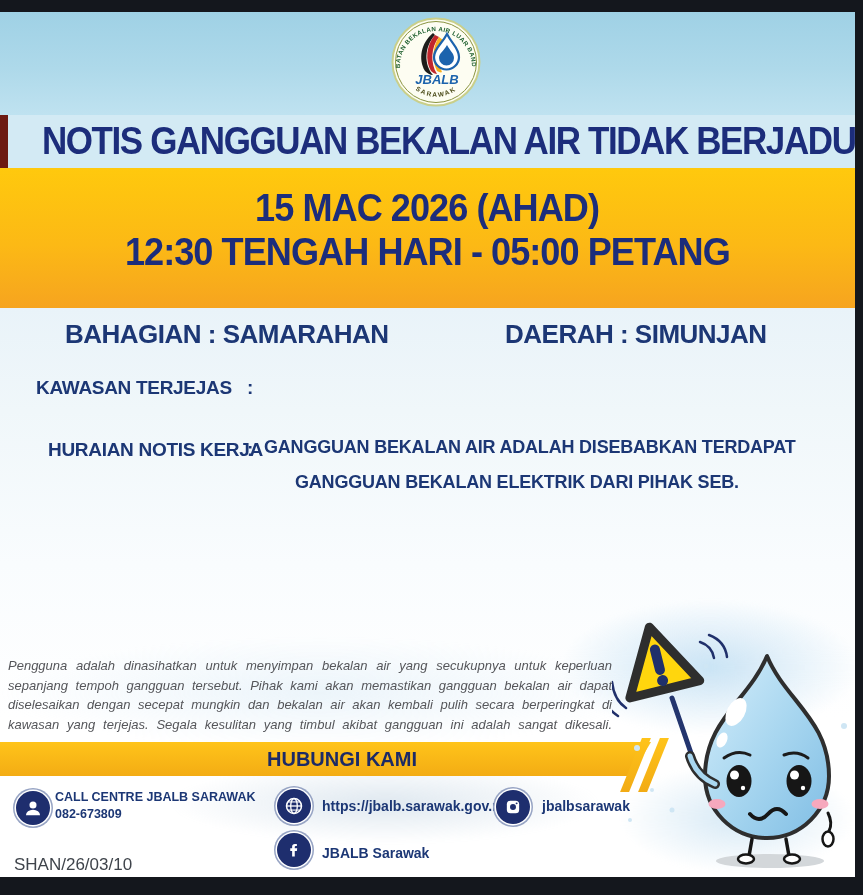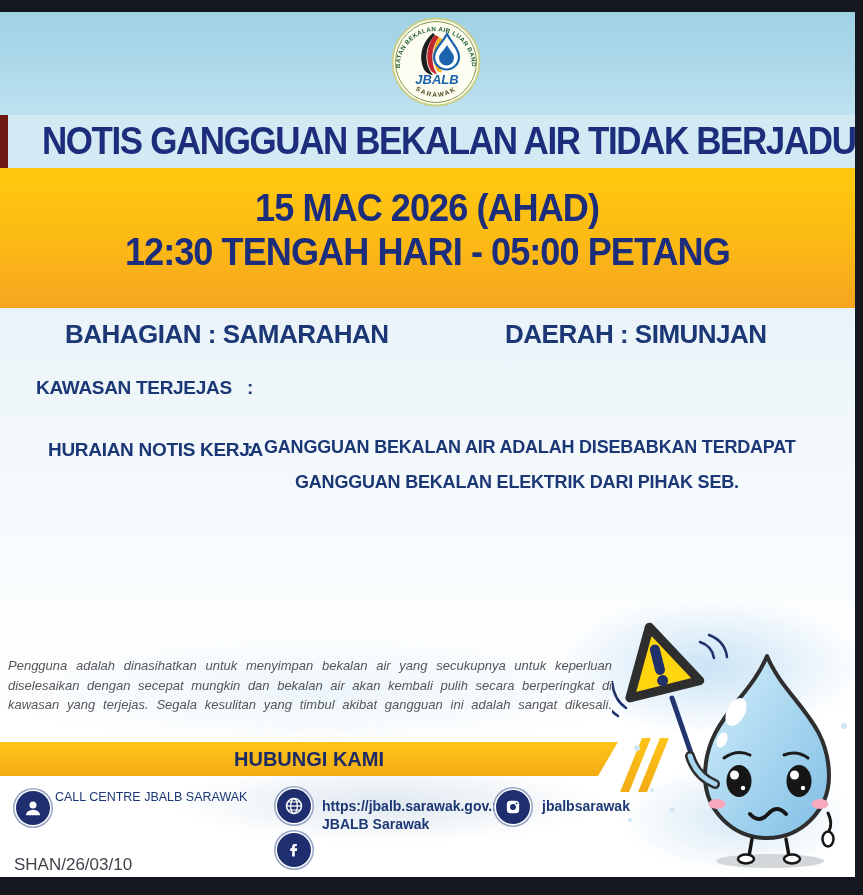--- a/index.html
+++ b/index.html
@@ -35,31 +35,31 @@
   .detail-colon{position:absolute;font-size:19px;}
   .detail-value{position:absolute;font-size:18px;letter-spacing:-.2px;white-space:nowrap;}
 
   .advisory{position:absolute;left:8px;top:348px;width:604px;z-index:2;}
   .adv-line{font-style:italic;color:#55565a;font-size:13px;line-height:19.5px;
             text-align:justify;text-align-last:justify;white-space:normal;}
 
   .hubungi-bar{position:absolute;left:0;top:434px;width:618px;height:34px;z-index:3;
                background:linear-gradient(180deg,#ffc41a,#f3ac14);
                clip-path:polygon(0 0,100% 0,calc(100% - 20px) 100%,0 100%);
-               text-align:center;line-height:34px;font-weight:bold;font-size:20px;color:#1c2a66;}
+               text-align:center;line-height:34px;font-weight:bold;font-size:20px;color:#1c2a66;padding-left:33px;}
   .stripe{position:absolute;width:9px;height:54px;top:430px;background:linear-gradient(180deg,#ffc41a,#f2ab14);
           transform:skewX(-22deg);z-index:3;}
   .stripe.s1{left:631px;} .stripe.s2{left:649px;}
 
   .contact-icon{position:absolute;width:34px;height:34px;border-radius:50%;background:#1e2e6e;
                 box-shadow:0 0 0 1.5px #ffffff,0 0 0 3px #97a4c4;z-index:3;
                 display:flex;align-items:center;justify-content:center;}
   .contact-text{position:absolute;font-size:14px;z-index:3;white-space:nowrap;}
   .phone-lines{position:absolute;left:55px;top:481px;z-index:3;}
-  .phone-line{font-size:12.5px;font-weight:normal;color:#1c3775;line-height:16.5px;white-space:nowrap;}
+  .phone-line{font-size:12.5px;font-weight:bold;color:#1c3775;line-height:16.5px;white-space:nowrap;}
   .reference{position:absolute;left:14px;top:547px;font-size:17px;color:#3f444b;z-index:3;white-space:nowrap;}
 
   .splash{position:absolute;border-radius:50%;z-index:1;filter:blur(2px);}
   .sp1{left:560px;top:292px;width:300px;height:135px;
        background:radial-gradient(closest-side,rgba(168,210,238,.6),rgba(168,210,238,0));}
   .sp2{left:0;top:330px;width:640px;height:110px;
        background:radial-gradient(closest-side,rgba(190,220,240,.28),rgba(190,220,240,0));}
   .sp3{left:620px;top:455px;width:235px;height:110px;
        background:radial-gradient(closest-side,rgba(175,212,236,.5),rgba(175,212,236,0));}
   .sp4{left:170px;top:455px;width:430px;height:80px;
@@ -118,36 +118,38 @@
       <div class="detail-label navy" style="left:36px;top:69px;">KAWASAN TERJEJAS</div>
       <div class="detail-colon navy" style="left:247px;top:69px;">:</div>
 
       <div class="detail-label navy" style="left:36px;top:131px;margin-left:12px;">HURAIAN NOTIS KERJA</div>
       <div class="detail-colon navy" style="left:247px;top:131px;">:</div>
       <div class="detail-value navy" style="left:264px;top:129px;">GANGGUAN BEKALAN AIR ADALAH DISEBABKAN TERDAPAT</div>
       <div class="detail-value navy" style="left:264px;top:164px;margin-left:31px;">GANGGUAN BEKALAN ELEKTRIK DARI PIHAK SEB.</div>
 
       <div class="advisory">
         <div class="adv-line">Pengguna adalah dinasihatkan untuk menyimpan bekalan air yang secukupnya untuk keperluan</div>
+        <div class="adv-line">sepanjang tempoh gangguan tersebut. Pihak kami akan memastikan gangguan bekalan air dapat</div>
         <div class="adv-line">diselesaikan dengan secepat mungkin dan bekalan air akan kembali pulih secara berperingkat di</div>
         <div class="adv-line">kawasan yang terjejas. Segala kesulitan yang timbul akibat gangguan ini adalah sangat dikesali.</div>
       </div>
 
       <div class="hubungi-bar">HUBUNGI KAMI</div>
       <div class="stripe s1"></div>
       <div class="stripe s2"></div>
 
       <div class="contact-icon" style="left:16px;top:483px;">
         <svg viewBox="0 0 20 20" width="22" height="22">
           <circle cx="10" cy="7.2" r="3.2" fill="#ffffff"></circle>
           <path d="M3.6,16.6 a6.4,5 0 0 1 12.8,0 Z" fill="#ffffff"></path>
         </svg>
       </div>
       <div class="phone-lines">
         <div class="phone-line">CALL CENTRE JBALB SARAWAK</div>
+        <div class="phone-line">082-673809</div>
       </div>
 
       <div class="contact-icon" style="left:277px;top:481px;">
         <svg viewBox="0 0 20 20" width="22" height="22">
           <circle cx="10" cy="10" r="6.8" fill="none" stroke="#ffffff" stroke-width="1.4"></circle>
           <ellipse cx="10" cy="10" rx="3" ry="6.8" fill="none" stroke="#ffffff" stroke-width="1.2"></ellipse>
           <line x1="3.2" y1="10" x2="16.8" y2="10" stroke="#ffffff" stroke-width="1.2"></line>
           <line x1="4.2" y1="6.3" x2="15.8" y2="6.3" stroke="#ffffff" stroke-width="1"></line>
           <line x1="4.2" y1="13.7" x2="15.8" y2="13.7" stroke="#ffffff" stroke-width="1"></line>
         </svg>
@@ -161,21 +163,21 @@
           <circle cx="13.3" cy="6.7" r="0.9" fill="#1e2e6e"></circle>
         </svg>
       </div>
       <div class="contact-text navy" style="left:542px;top:490px;">jbalbsarawak</div>
 
       <div class="contact-icon" style="left:277px;top:525px;">
         <svg viewBox="0 0 20 20" width="22" height="22">
           <path d="M12.6,4.5 h-1.9 c-1.5,0 -2.4,0.9 -2.4,2.4 v1.6 H6.6 v2.3 h1.7 v5 h2.4 v-5 h1.9 l0.3,-2.3 h-2.2 V7.2 c0,-0.5 0.3,-0.8 0.8,-0.8 h1.1 Z" fill="#ffffff"></path>
         </svg>
       </div>
-      <div class="contact-text navy" style="left:322px;top:508px;">JBALB Sarawak</div>
+      <div class="contact-text navy" style="left:322px;top:537px;">JBALB Sarawak</div>
 
       <div class="reference">SHAN/26/03/10</div>
 
       <svg class="mascot-svg" viewBox="0 0 245 262">
         <defs>
           <linearGradient id="dropGrad" x1="0" y1="0" x2="1" y2="1">
             <stop offset="0" stop-color="#d6eefb"></stop>
             <stop offset=".5" stop-color="#a9d7f0"></stop>
             <stop offset="1" stop-color="#7fbde4"></stop>
           </linearGradient>

